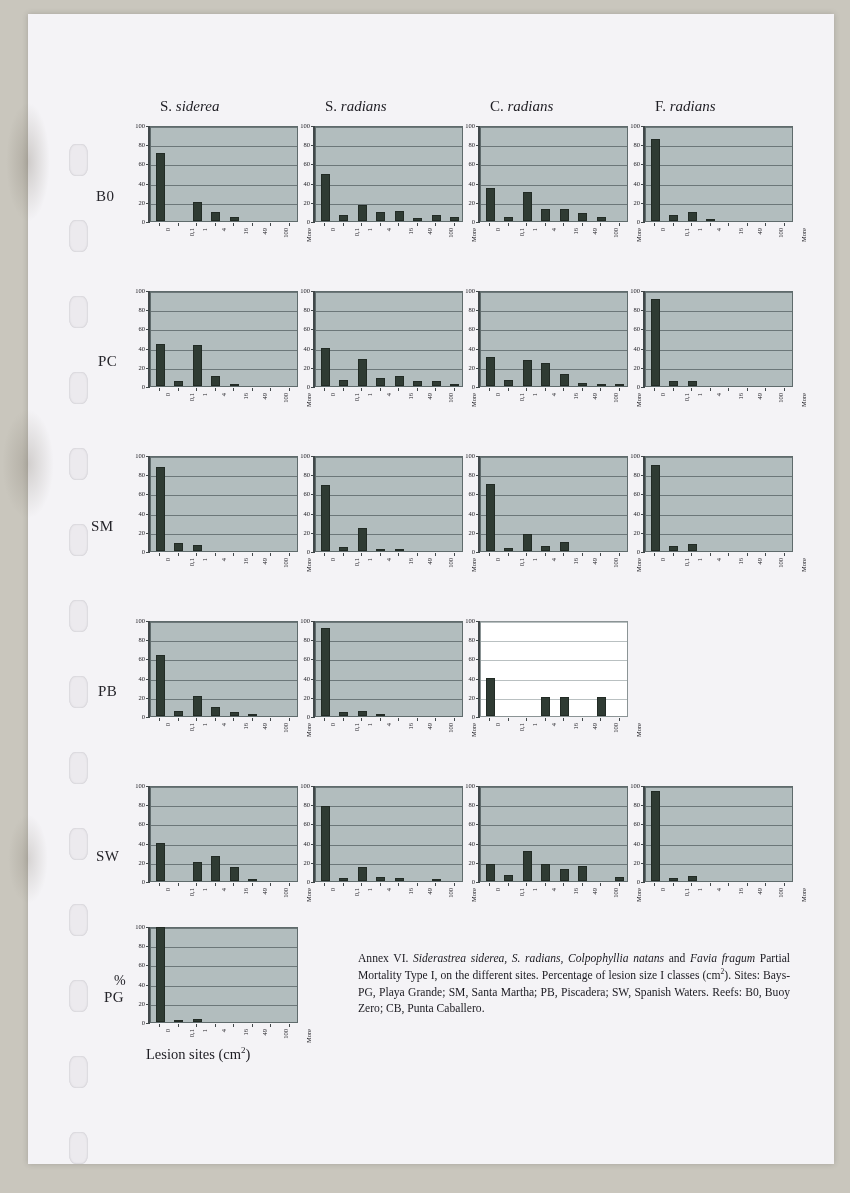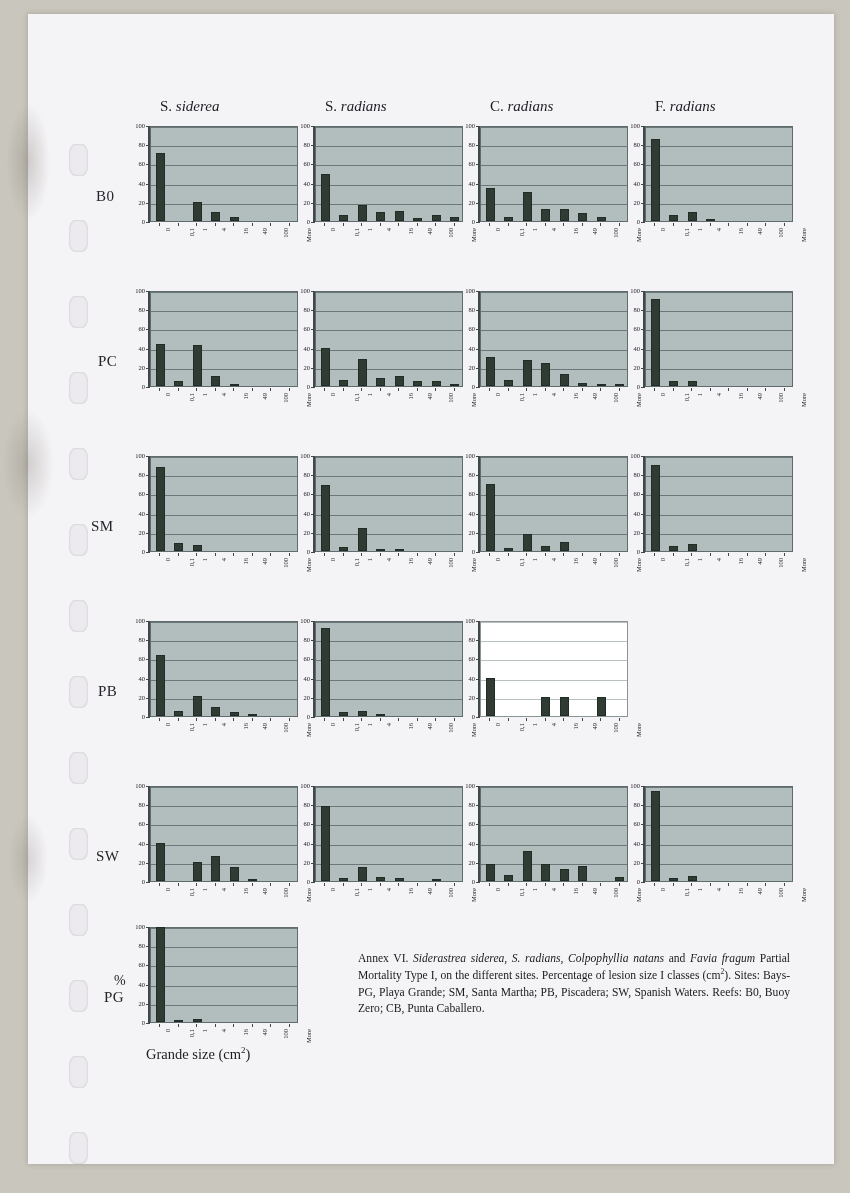--- a/index.html
+++ b/index.html
@@ -982,15 +982,15 @@
         <div class="xlab" style="left: 126.75px; top: 102px;">49</div>
         <div class="xtickmark" style="left: 142.25px; top: 97px;"></div>
         <div class="xlab" style="left: 145.25px; top: 102px;">100</div>
         <div class="xtickmark" style="left: 160.75px; top: 97px;"></div>
         <div class="xlab" style="left: 163.75px; top: 102px;">More</div>
       </div>
     </div>
 
   <div id="caption"><span>Annex VI. </span><i>Siderastrea siderea, S. radians, Colpophyllia natans</i><span> and </span><i>Favia fragum</i><span> Partial Mortality Type I, on the different sites. Percentage of lesion size I classes (cm</span><sup>2</sup><span>). Sites: Bays- PG, Playa Grande; SM, Santa Martha; PB, Piscadera; SW, Spanish Waters. Reefs: B0, Buoy Zero; CB, Punta Caballero.</span></div>
 
-  <div id="xaxis-title"><span>Grande size (cm</span><sup>2</sup><span>)</span></div>
+  <div id="xaxis-title"><span>Lesion sites (cm</span><sup>2</sup><span>)</span></div>
 
 </div>
 
 </body></html>

